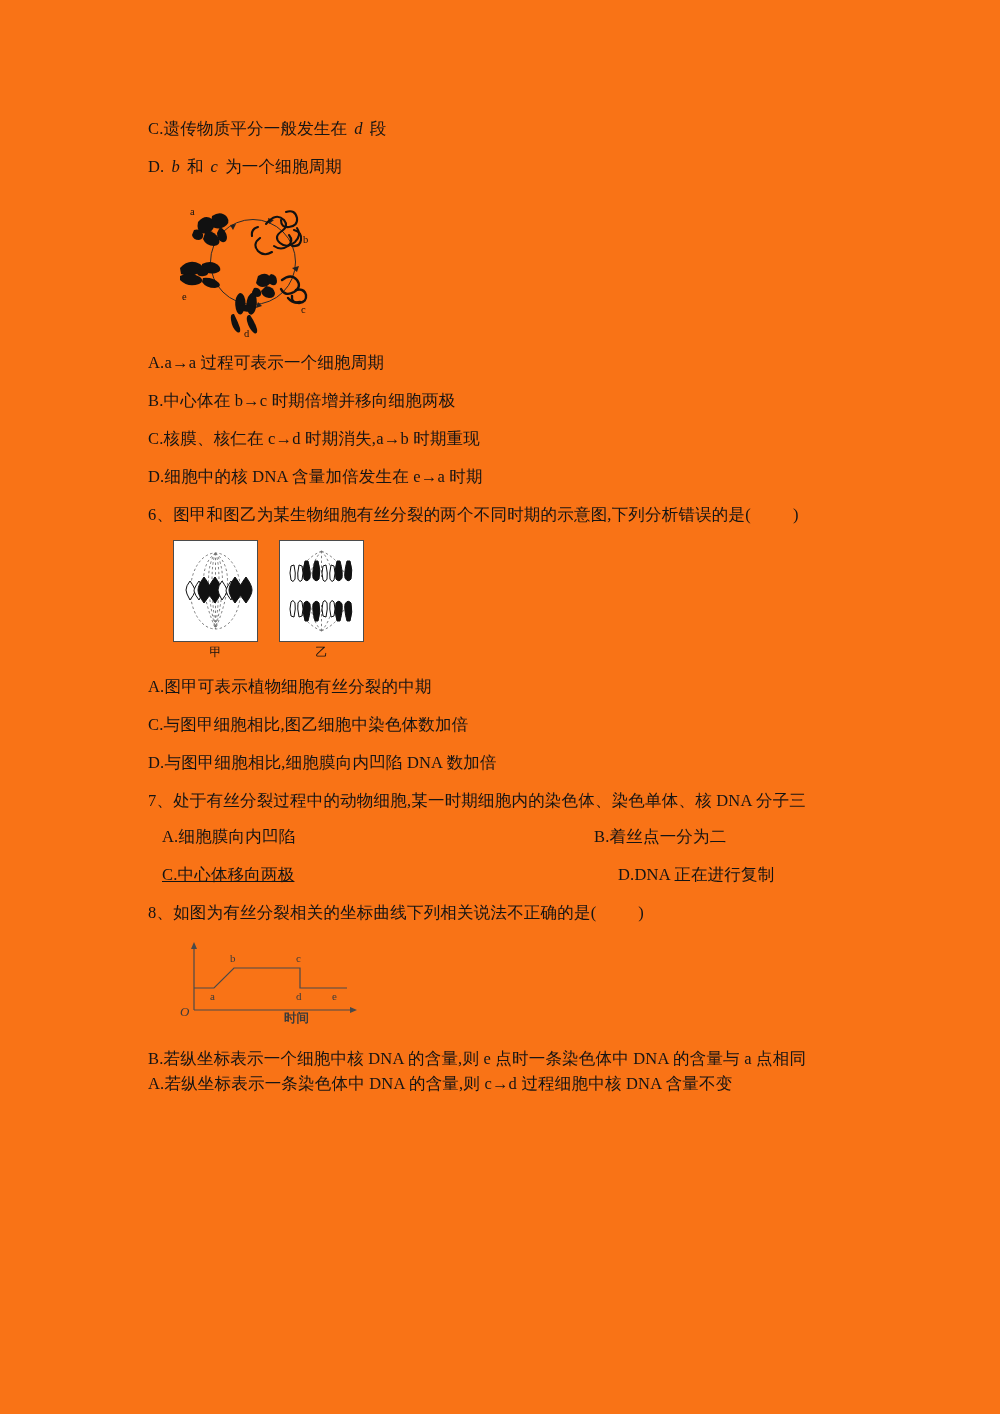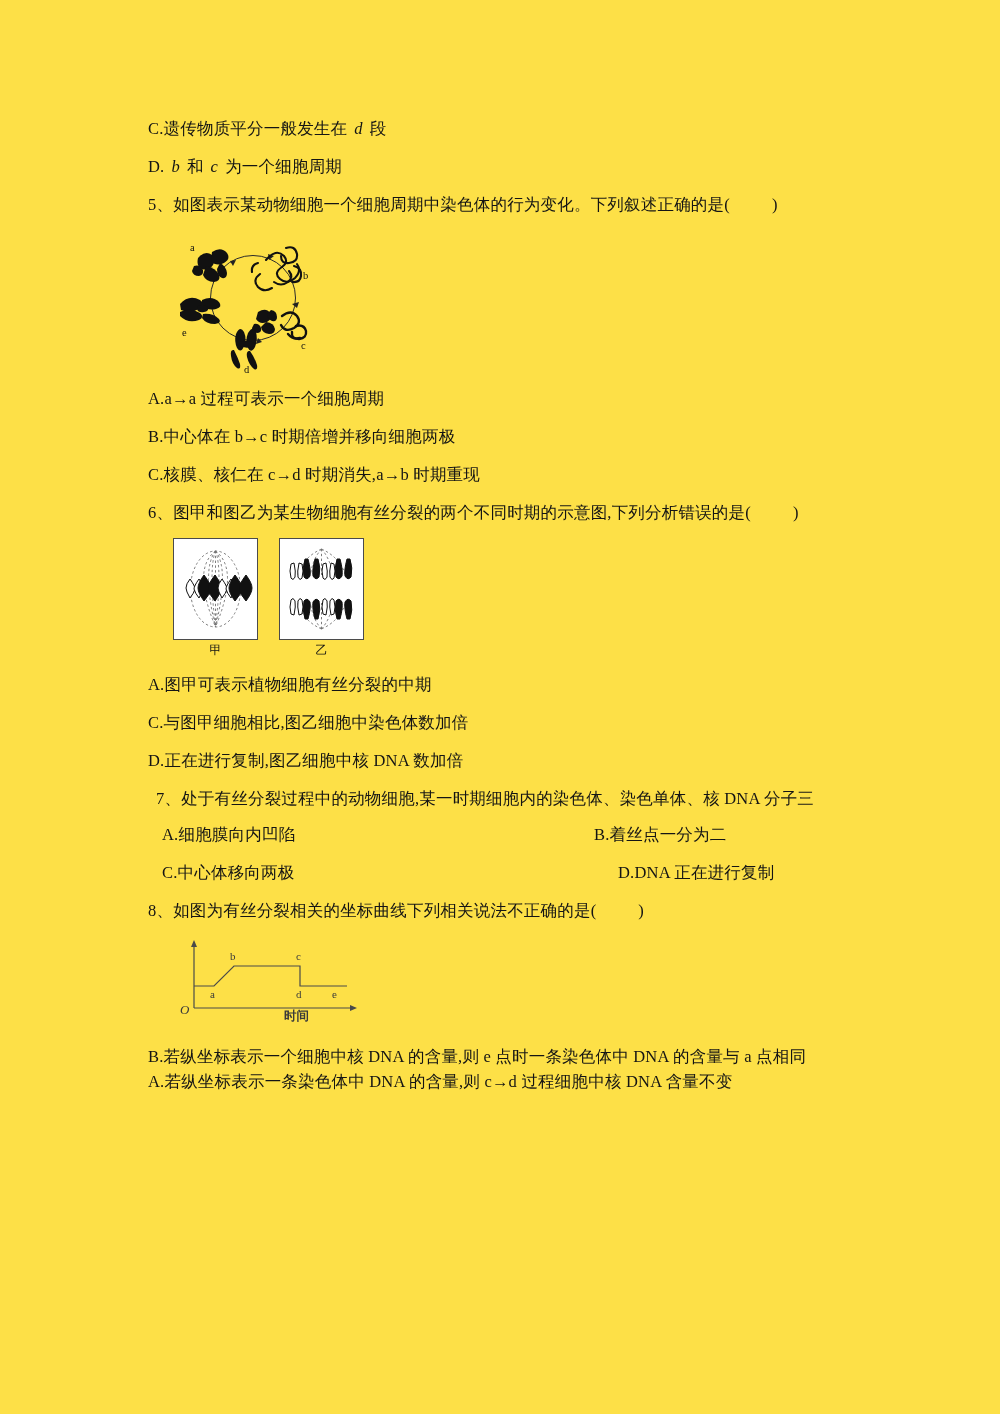--- a/index.html
+++ b/index.html
@@ -13,21 +13,21 @@
     position: relative;
     font-family: "Liberation Serif", "DejaVu Serif", serif;
     color: #1a1a1a;
     overflow: hidden;
   }
   .page {
     position: absolute;
     left: 0; top: 0;
     width: 1000px;
     height: 1414px;
-    background: #fde047;
+    background: #f97316;
   }
   .content {
     position: absolute;
     left: 148px;
     top: 118px;
     width: 712px;
   }
 
   
   .line {
@@ -141,23 +141,20 @@
   <div class="content">
 
     <div class="line opt">
       <span>C.遗传物质平分一般发生在</span><span class="sp"></span><span class="italic-var">d</span><span class="sp"></span><span>段</span>
     </div>
 
     <div class="line opt">
       <span>D.</span><span class="sp"></span><span class="italic-var">b</span><span class="sp"></span><span>和</span><span class="sp"></span><span class="italic-var">c</span><span class="sp"></span><span>为一个细胞周期</span>
     </div>
 
-    <div class="line q">
-      <span>5、如图表示某动物细胞一个细胞周期中染色体的行为变化。下列叙述正确的是(</span><span class="blank"></span><span>)</span>
-    </div>
 
     <div class="fig-circle">
       <div class="ring"></div>
       <svg width="190" height="148" viewBox="0 0 190 148">
 
         <polygon points="98,24 104,26 99,30" fill="#222"></polygon>
         <polygon points="129,72 127,78 122,74" fill="#222"></polygon>
         <polygon points="92,112 86,114 88,108" fill="#222"></polygon>
         <polygon points="42,78 45,72 49,77" fill="#222"></polygon>
         <polygon points="60,31 66,30 63,36" fill="#222"></polygon>
@@ -212,20 +209,21 @@
       <div class="lbl" style="left:20px; top:12px;">a</div>
       <div class="lbl" style="left:133px; top:40px;">b</div>
       <div class="lbl" style="left:131px; top:110px;">c</div>
       <div class="lbl" style="left:74px; top:134px;">d</div>
       <div class="lbl" style="left:12px; top:97px;">e</div>
     </div>
 
     <div class="line opt">A.a→a 过程可表示一个细胞周期</div>
     <div class="line opt">B.中心体在 b→c 时期倍增并移向细胞两极</div>
     <div class="line opt">C.核膜、核仁在 c→d 时期消失,a→b 时期重现</div>
+    <div class="line opt">D.细胞中的核 DNA 含量加倍发生在 e→a 时期</div>
 
     <div class="line q">
       <span>6、图甲和图乙为某生物细胞有丝分裂的两个不同时期的示意图,下列分析错误的是(</span><span class="blank"></span><span>)</span>
     </div>
 
     <div class="fig-panels">
       <div class="panel a">
         <svg width="83" height="100" viewBox="0 0 83 100">
 
           <g fill="none" stroke="#6f6f6f" stroke-width="0.9" stroke-dasharray="2.4 2.4">
@@ -318,29 +316,29 @@
             </g>
           </g>
         </svg>
       </div>
       <div class="panel-cap a">甲</div>
       <div class="panel-cap b">乙</div>
     </div>
 
     <div class="line opt">A.图甲可表示植物细胞有丝分裂的中期</div>
     <div class="line opt">C.与图甲细胞相比,图乙细胞中染色体数加倍</div>
-    <div class="line opt">D.正在进行复制,图乙细胞中核 DNA 数加倍</div>
-
-    <div class="line" style="margin-bottom:14px;margin-left:8px;">7、处于有丝分裂过程中的动物细胞,某一时期细胞内的染色体、染色单体、核 DNA 分子三</div>
+    <div class="line opt">D.与图甲细胞相比,细胞膜向内凹陷 DNA 数加倍</div>
+
+    <div class="line" style="margin-bottom:14px;">7、处于有丝分裂过程中的动物细胞,某一时期细胞内的染色体、染色单体、核 DNA 分子三</div>
 
     <div class="line opt" style="position:relative; padding-left:14px;">
       <span>A.细胞膜向内凹陷</span>
       <span style="position:absolute; left:446px; top:0;">B.着丝点一分为二</span>
     </div>
-    <div class="line opt" style="position:relative; padding-left:14px;">
+    <div class="line opt" style="position:relative; padding-left:14px;text-decoration:underline;">
       <span>C.中心体移向两极</span>
       <span style="position:absolute; left:470px; top:0;">D.DNA 正在进行复制</span>
     </div>
 
     <div class="line q">
       <span>8、如图为有丝分裂相关的坐标曲线下列相关说法不正确的是(</span><span class="blank"></span><span>)</span>
     </div>
 
     <div class="fig-graph">
       <svg width="200" height="86" viewBox="0 0 200 86">

